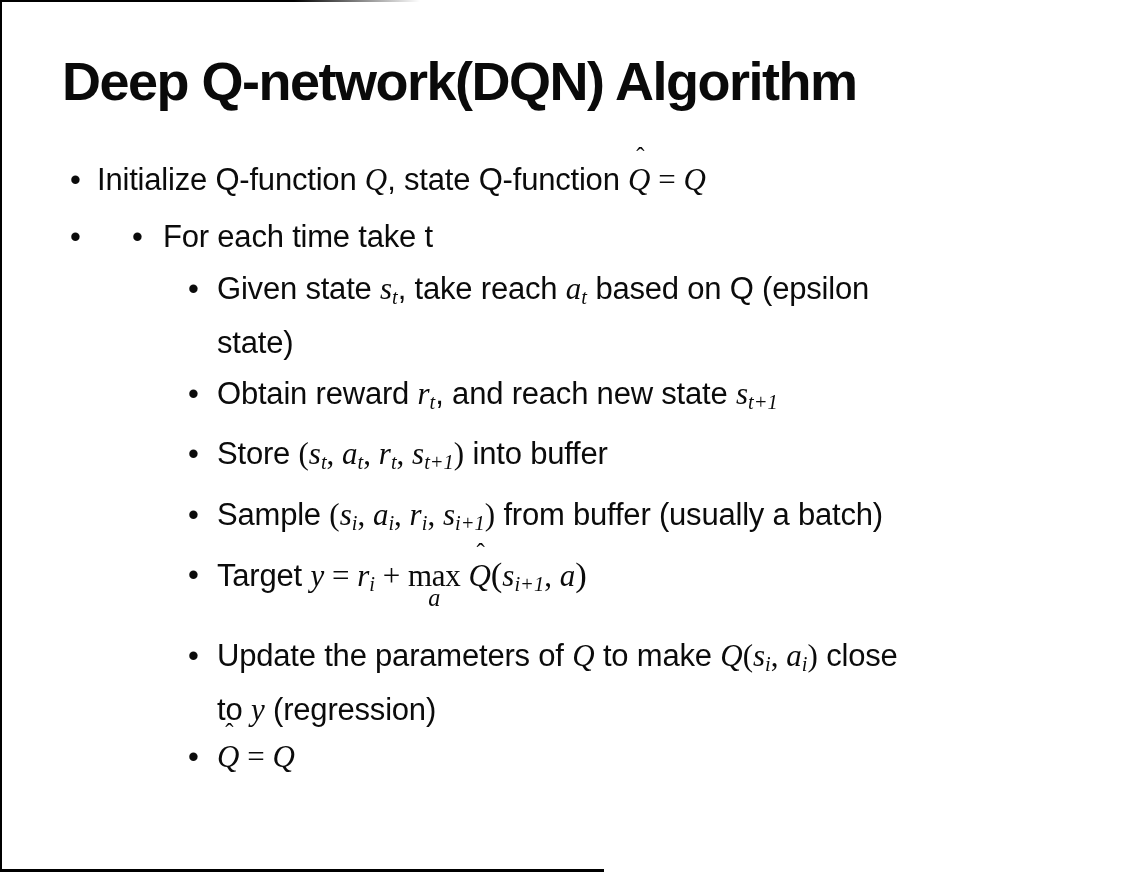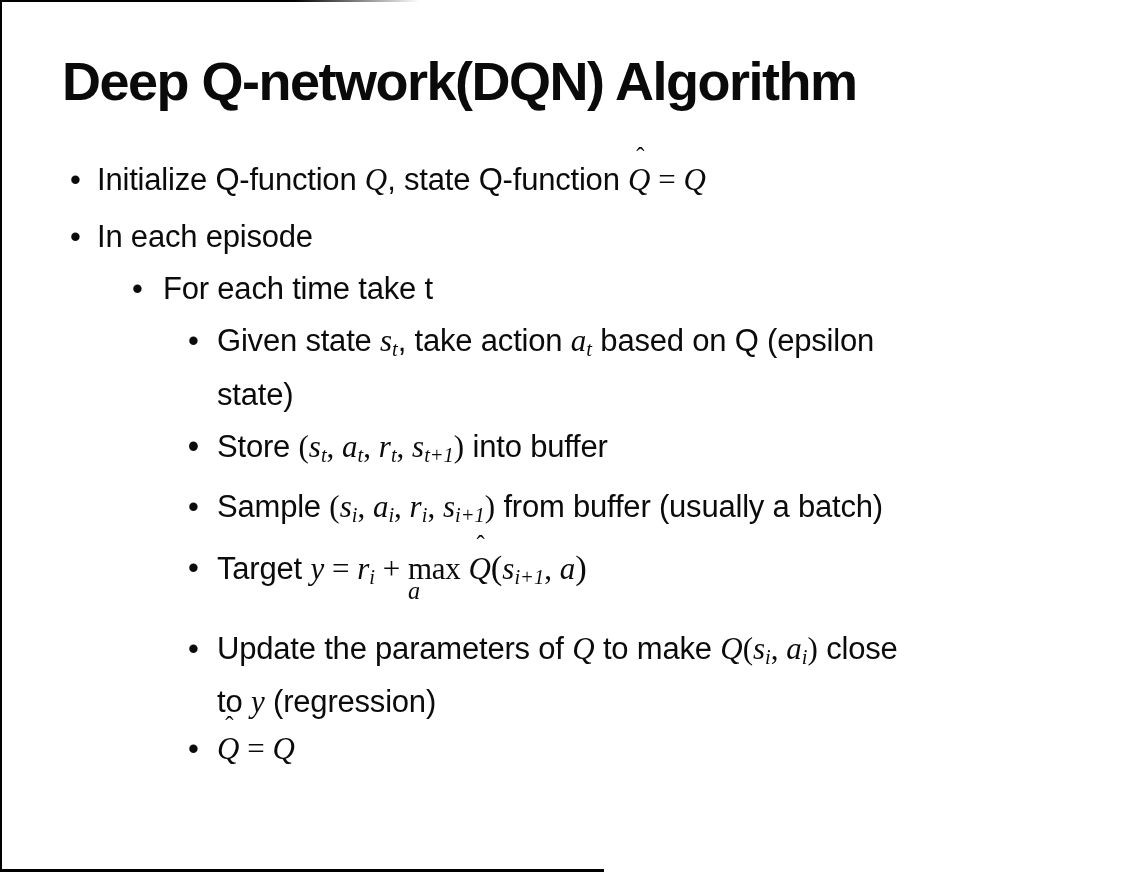--- a/index.html
+++ b/index.html
@@ -51,40 +51,40 @@
   .msub{
     font-family:"Liberation Serif", serif; font-style:italic;
     font-size:0.66em; vertical-align:-0.22em; letter-spacing:0;
   }
   .hat { position:relative; display:inline-block;
          font-family:"Liberation Serif", serif; font-style:italic; }
   .hat .caret {
     position:absolute; top:-0.5em; left:55%; transform:translateX(-50%);
     font-style:normal; font-size:0.8em; line-height:1;
   }
-  .mx { display:inline-flex; flex-direction:column; 
+  .mx { display:inline-flex; flex-direction:column; align-items:center;
         font-family:"Liberation Serif", serif; vertical-align:baseline; }
   .mx-t { line-height:45px; }
   .mx-u { font-style:italic; font-size:0.78em; line-height:20px; margin-top:-10px; }
 </style>
 </head>
 <body>
 
 <div class="slide">
   <div class="edge edge-left"></div>
   <div class="edge edge-top"></div>
   <div class="edge edge-bottom"></div>
 
   <h1 class="title">Deep Q-network(DQN) Algorithm</h1>
 
   <div class="rows">
       <div class="row lvl1"><span class="bullet">•</span><span class="txt"><span class="t">Initialize Q-function </span><span class="mi">Q</span><span class="t">, state Q-function </span><span class="mi hat"><span class="caret">ˆ</span><span>Q</span></span><span class="mr"> = </span><span class="mi">Q</span></span></div>
-      <div class="row lvl1"><span class="bullet">•</span><span class="txt"><span class="t">In each episode</span></span></div>
+      <div class="row lvl1"><span class="bullet">•</span></div>
       <div class="row lvl2"><span class="bullet">•</span><span class="txt"><span class="t">For each time take t</span></span></div>
-      <div class="row lvl3"><span class="bullet">•</span><span class="txt"><span class="t">Given state </span><span class="mi">s</span><span class="msub">t</span><span class="t">, take action </span><span class="mi">a</span><span class="msub">t</span><span class="t"> based on Q (epsilon</span><br><span class="t">state)</span></span></div>
-      <div class="row lvl3"><span class="bullet">•</span></div>
+      <div class="row lvl3"><span class="bullet">•</span><span class="txt"><span class="t">Given state </span><span class="mi">s</span><span class="msub">t</span><span class="t">, take reach </span><span class="mi">a</span><span class="msub">t</span><span class="t"> based on Q (epsilon</span><br><span class="t">state)</span></span></div>
+      <div class="row lvl3"><span class="bullet">•</span><span class="txt"><span class="t">Obtain reward </span><span class="mi">r</span><span class="msub">t</span><span class="t">, and reach new state </span><span class="mi">s</span><span class="msub">t+1</span></span></div>
       <div class="row lvl3"><span class="bullet">•</span><span class="txt"><span class="t">Store </span><span class="mr">(</span><span class="mi">s</span><span class="msub">t</span><span class="mr">, </span><span class="mi">a</span><span class="msub">t</span><span class="mr">, </span><span class="mi">r</span><span class="msub">t</span><span class="mr">, </span><span class="mi">s</span><span class="msub">t+1</span><span class="mr">)</span><span class="t"> into buffer</span></span></div>
       <div class="row lvl3"><span class="bullet">•</span><span class="txt"><span class="t">Sample </span><span class="mr">(</span><span class="mi">s</span><span class="msub">i</span><span class="mr">, </span><span class="mi">a</span><span class="msub">i</span><span class="mr">, </span><span class="mi">r</span><span class="msub">i</span><span class="mr">, </span><span class="mi">s</span><span class="msub">i+1</span><span class="mr">)</span><span class="t"> from buffer (usually a batch)</span></span></div>
       <div class="row lvl3 tall"><span class="bullet">•</span><span class="txt"><span class="t">Target </span><span class="mi">y</span><span class="mr"> = </span><span class="mi">r</span><span class="msub">i</span><span class="mr"> + </span><span class="mx"><span class="mx-t">max</span><span class="mx-u">a</span></span><span class="mr"> </span><span class="mi hat"><span class="caret">ˆ</span><span>Q</span></span><span class="mr big">(</span><span class="mi">s</span><span class="msub">i+1</span><span class="mr">, </span><span class="mi">a</span><span class="mr big">)</span></span></div>
       <div class="row lvl3"><span class="bullet">•</span><span class="txt"><span class="t">Update the parameters of </span><span class="mi">Q</span><span class="t"> to make </span><span class="mi">Q</span><span class="mr">(</span><span class="mi">s</span><span class="msub">i</span><span class="mr">, </span><span class="mi">a</span><span class="msub">i</span><span class="mr">)</span><span class="t"> close</span><br><span class="t">to </span><span class="mi">y</span><span class="t"> (regression)</span></span></div>
       <div class="row lvl3"><span class="bullet">•</span><span class="txt"><span class="mi hat"><span class="caret">ˆ</span><span>Q</span></span><span class="mr"> = </span><span class="mi">Q</span></span></div>
     </div>
 </div>
 
 </body></html>

